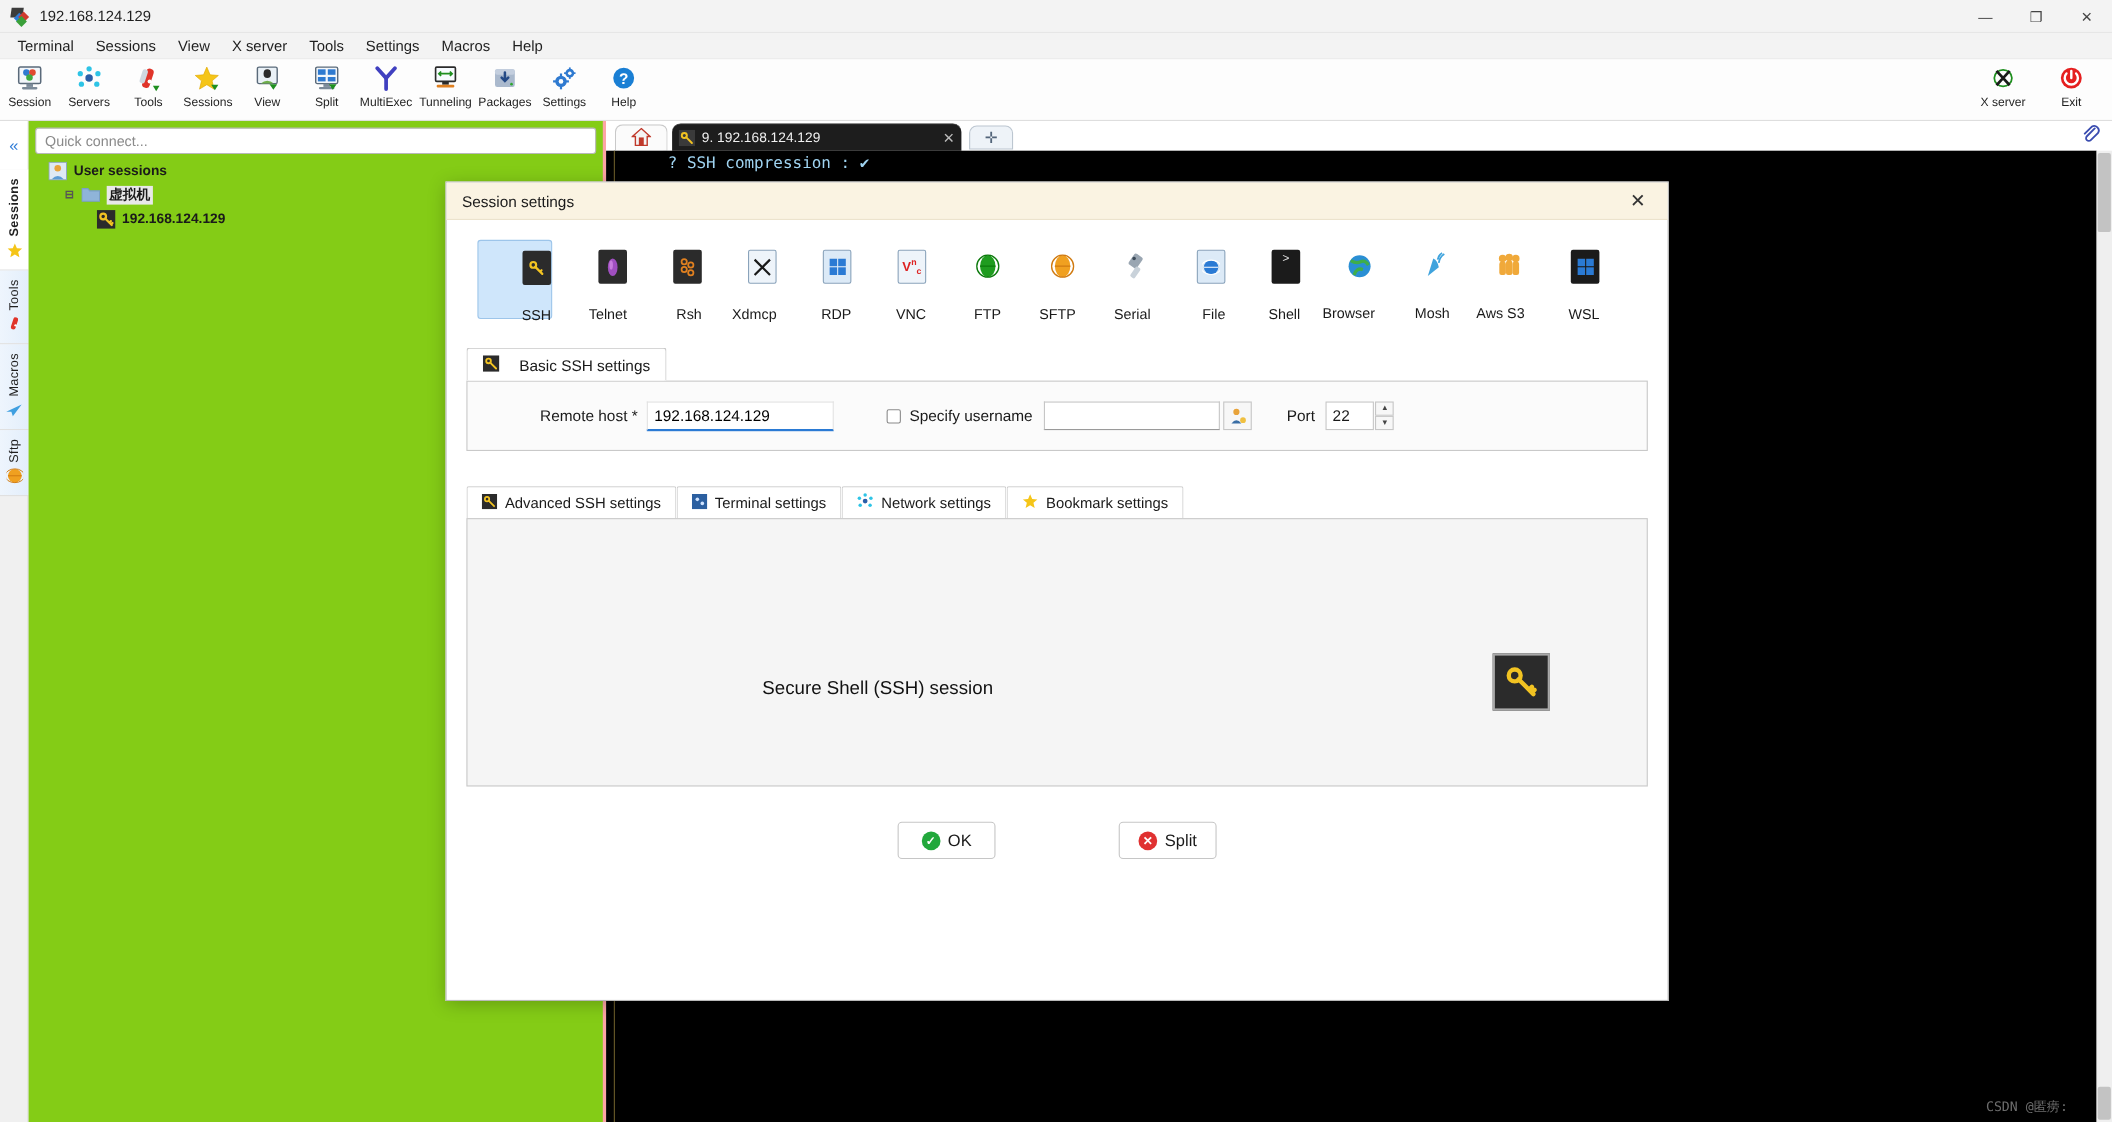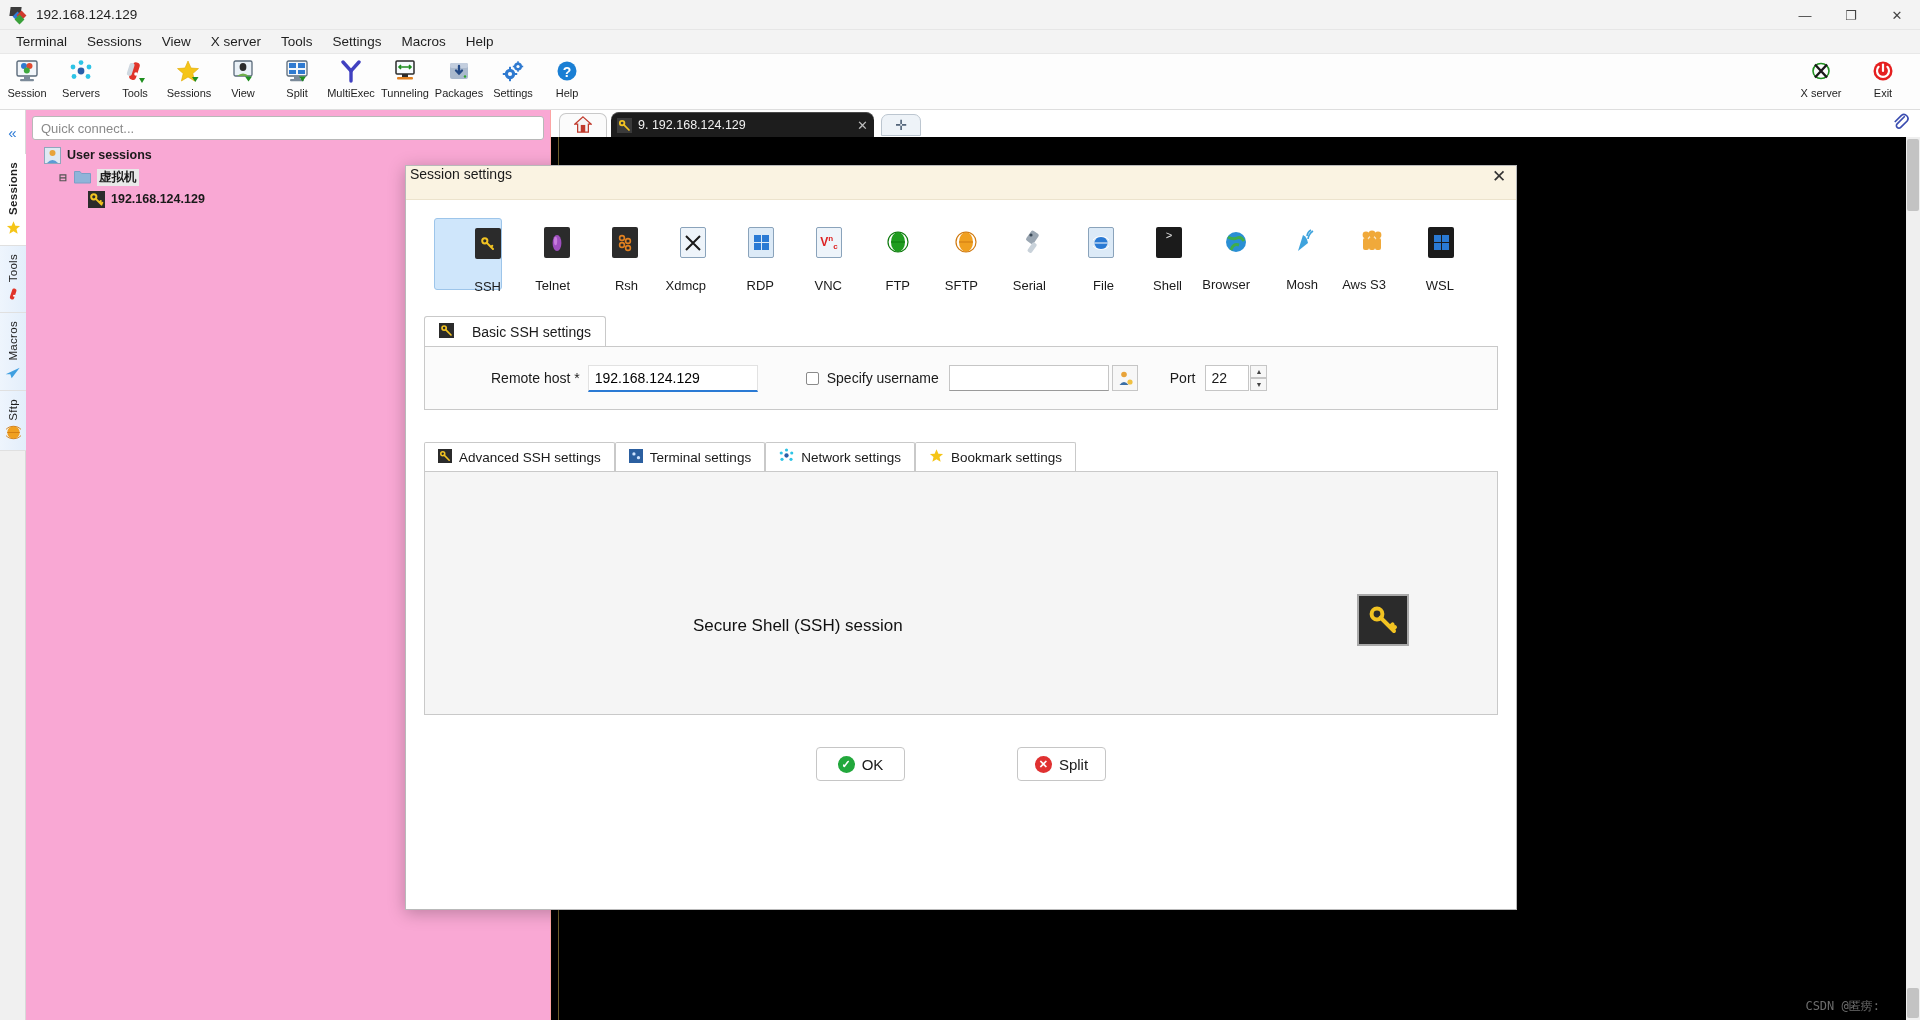--- a/index.html
+++ b/index.html
@@ -51,21 +51,21 @@
               align-items:center; border-bottom:1px solid #e0e0e0;
               background:linear-gradient(to right,#eef5fd,#e3eefb); }
   .rail-tab.active { background:#ffffff; }
   .rail-txt { writing-mode:vertical-rl; transform:rotate(180deg); font-size:11.5px;
               letter-spacing:0.3px; color:#1f1f1f; margin-bottom:5px;}
   .rail-tab.active .rail-txt { font-weight:bold; }
   .rail-ico { font-size:13px; line-height:1; }
 
   
   #sidepanel { position:absolute; left:26px; top:110px; width:525px; bottom:0;
-               background:#f9a8d4; border-right:1px solid #fca5a5; }
+               background:#84cc16; border-right:3px solid #fca5a5; }
   #quickconnect { margin:6px 6px 4px 6px; height:24px; border:1px solid #b8b8b8;
                   border-radius:3px; display:flex; align-items:center; padding:0 8px;
                   background:#fff; color:#8a8a8a; font-size:13px; }
   #tree { margin:4px 0 0 6px; }
   .tree-row { display:flex; align-items:center; height:22px; font-size:12.5px;font-weight:bold; }
   .tree-row .tw { width:14px; text-align:center; font-size:10px; color:#555; }
   .ic-box { width:17px;height:17px;margin-right:6px;position:relative;flex:none; }
   .lbl-sel { background:#e9e9e9; padding:0 2px; }
 
   
@@ -92,22 +92,22 @@
   #term-scroll .thumb { position:absolute; right:1px; top:2px; width:12px; height:72px;
                         background:#c3c3c3; border-radius:2px; }
   #term-scroll .thumb2 { position:absolute; right:1px; bottom:2px; width:12px; height:30px;
                         background:#c3c3c3; border-radius:2px; }
   #watermark { position:absolute; right:26px; bottom:4px; color:#6d6d6d; font-size:12px; }
   #clip { position:absolute; right:10px; top:112px; font-size:17px; color:#3b4db0; }
 
   
   #dlg { position:absolute; left:405px; top:165px; width:1112px; height:745px;
          background:#ffffff; border:1px solid #b9b9b9; box-shadow:0 3px 16px rgba(0,0,0,.25); }
-  #dlg-title { height:34px; background:#faf3e2; display:flex; align-items:flex-start;
-               padding:0 4px; font-size:14px; color:#1a1a1a; border-bottom:1px solid #ece3cd;gap:20px; }
+  #dlg-title { height:34px; background:#faf3e2; display:flex; align-items:center;
+               padding:0 14px; font-size:14px; color:#1a1a1a; border-bottom:1px solid #ece3cd;gap:20px; }
   #dlg-close { margin-left:auto; font-size:17px; color:#333; width:26px; text-align:center; }
   #types { display:flex; padding:18px 24px 0 28px; gap:0px; }
   .type { width:68px; height:72px; display:flex; flex-direction:column; align-items:flex-end;
           justify-content:flex-start; padding-top:9px; border-radius:3px; }
   .type.active { background:#cfe6fb; border:1px solid #9dc5ea; }
   .type .ti { height:34px; display:flex; align-items:center; justify-content:center; }
   .type .tl { font-size:13px; margin-top:20px; white-space:nowrap; }
   .sico { width:26px; height:31px; border-radius:2px; display:flex; align-items:center;
           justify-content:center; font-size:15px; }
 
@@ -445,20 +445,21 @@
         </svg>
       </span>
       <span>9. 192.168.124.129</span>
       <span class="tab-close">✕</span>
     </div>
     <div class="tab-plus">✛</div>
   </div>
 
   <div id="terminal">
     <div class="vbar"></div>
+    <div class="line" style="padding-left:56px;color:#9fd3f0;">? SSH compression : ✔</div>
     <div style="height:608px;"></div>
     <div class="line w">^C</div>
     <div class="line w">--- ps_other.a.shifen.com ping statistics ---</div>
     <div class="line w">11 packets transmitted, 11 received, 0% packet loss, time 10103ms</div>
     <div class="line w">rtt min/avg/max/mdev = 51.054/55.948/66.492/5.614 ms</div>
     <div class="line"><span class="w">[root@</span><span class="m">localhost</span><span class="w"> /]# </span><span style="background:#d8d8d8;color:#d8d8d8;">&nbsp;</span></div>
     <div id="watermark">CSDN @匿痨:</div>
   </div>
 
   <div id="term-scroll">

